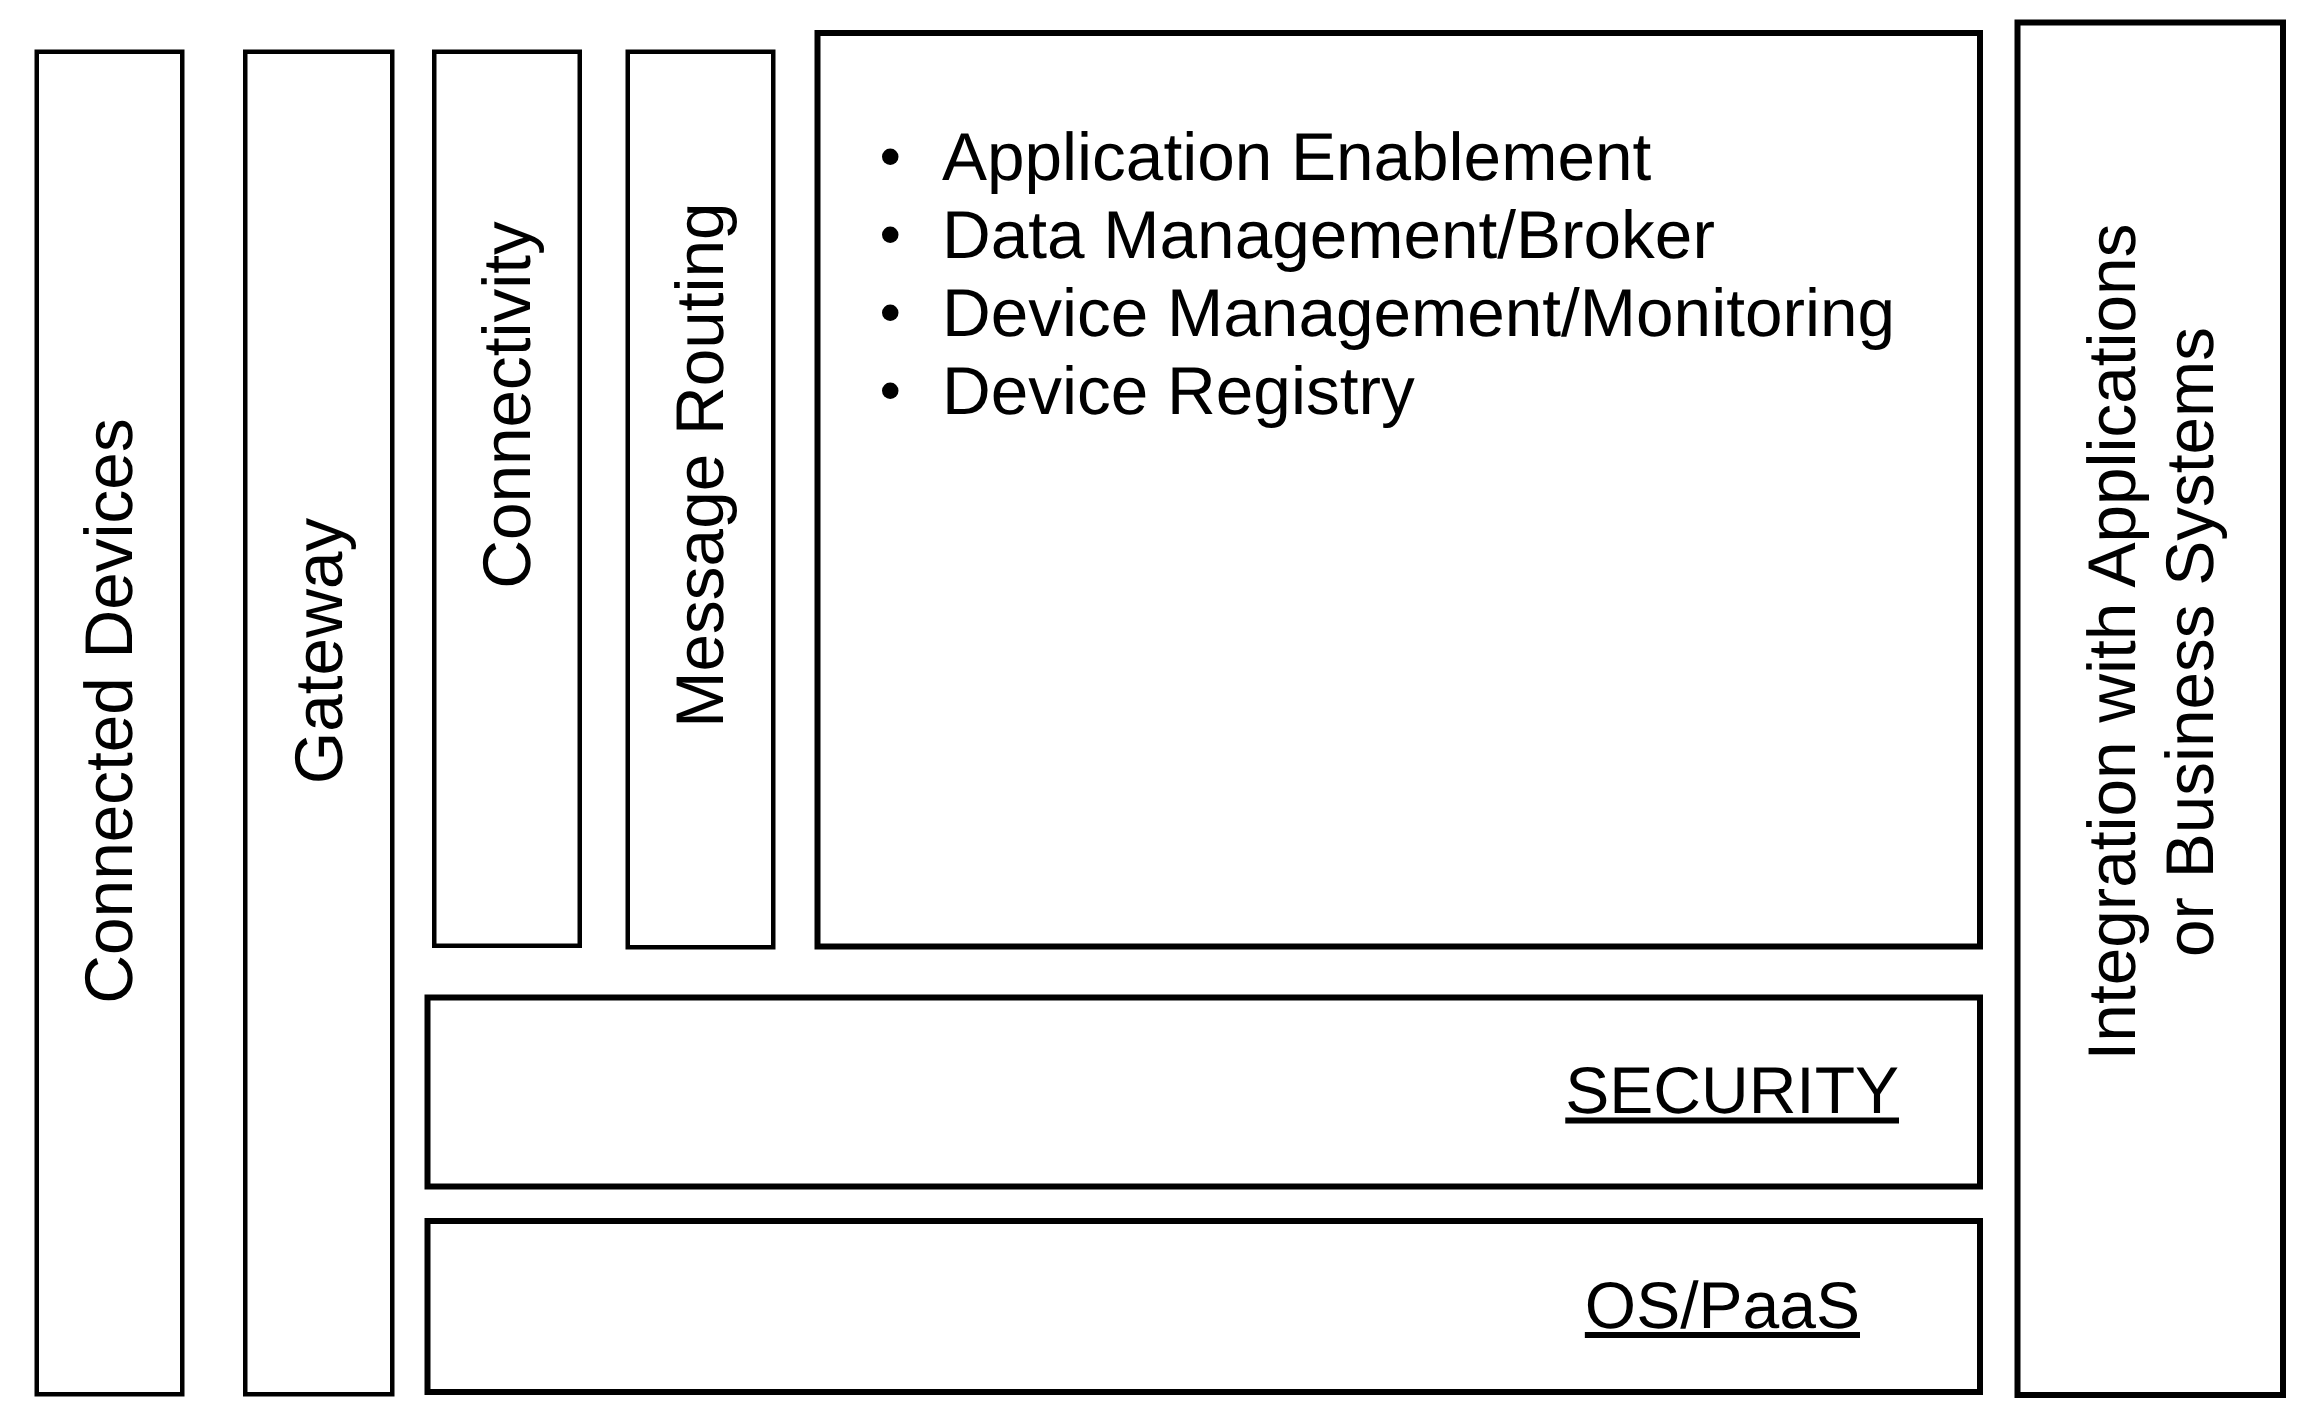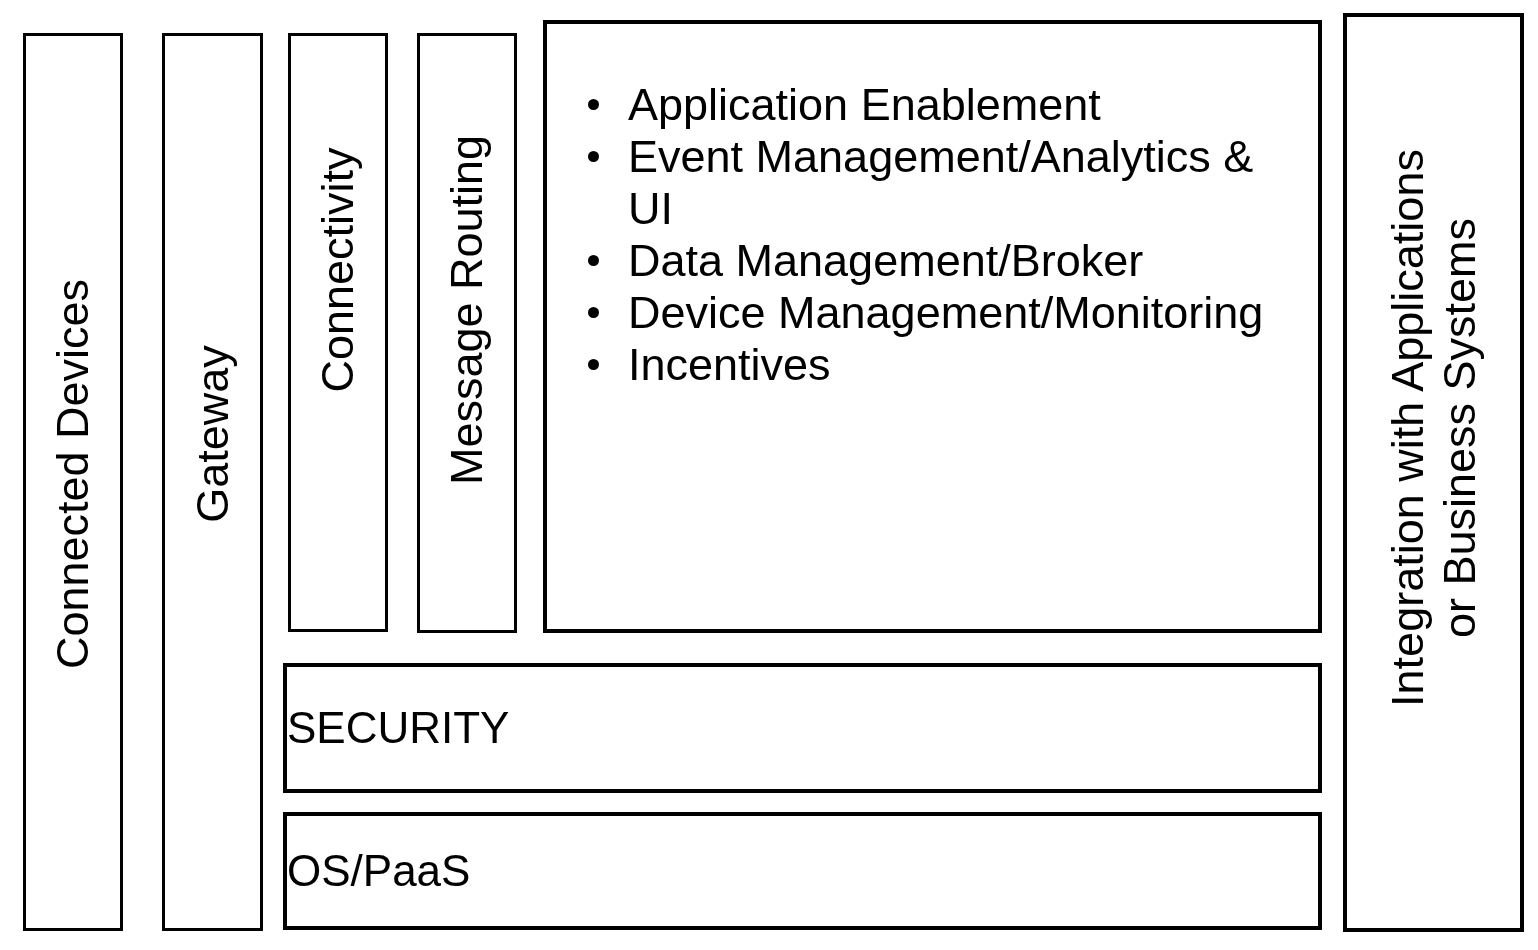--- a/index.html
+++ b/index.html
@@ -44,21 +44,21 @@
   #b-connectivity .vlabel{top:calc(50% - 63px);}
   #b-routing .vlabel{top:calc(50% - 23px);}
   #b-integration .vlabel{
     top:calc(50% - 45px);
     white-space:normal;
     width:600px;
   }
 
   .hlabel-wrap{
     width:100%;height:100%;
-    display:flex;align-items:center;justify-content:flex-start;
+    display:flex;align-items:center;justify-content:flex-end;text-decoration:underline;
   }
   .hlabel{
     font-size:44px;
     margin-right:52px;
   }
   #b-ospaas .hlabel{margin-right:78px;}
 
   
   #b-platform ul{
     list-style:none;
@@ -97,24 +97,23 @@
     <span class="vlabel">Connectivity</span>
   </div>
 
   <div class="box" id="b-routing">
     <span class="vlabel">Message Routing</span>
   </div>
 
   <div class="box thick" id="b-platform">
     <ul>
       <li>Application Enablement</li>
-      <li>Event Management/Analytics &amp; UI</li>
       <li>Data Management/Broker</li>
       <li>Device Management/Monitoring</li>
-      <li>Incentives</li>
+      <li>Device Registry</li>
     </ul>
   </div>
 
   <div class="box thick" id="b-security">
     <div class="hlabel-wrap">
       <span class="hlabel">SECURITY</span>
     </div>
   </div>
 
   <div class="box thick" id="b-ospaas">

